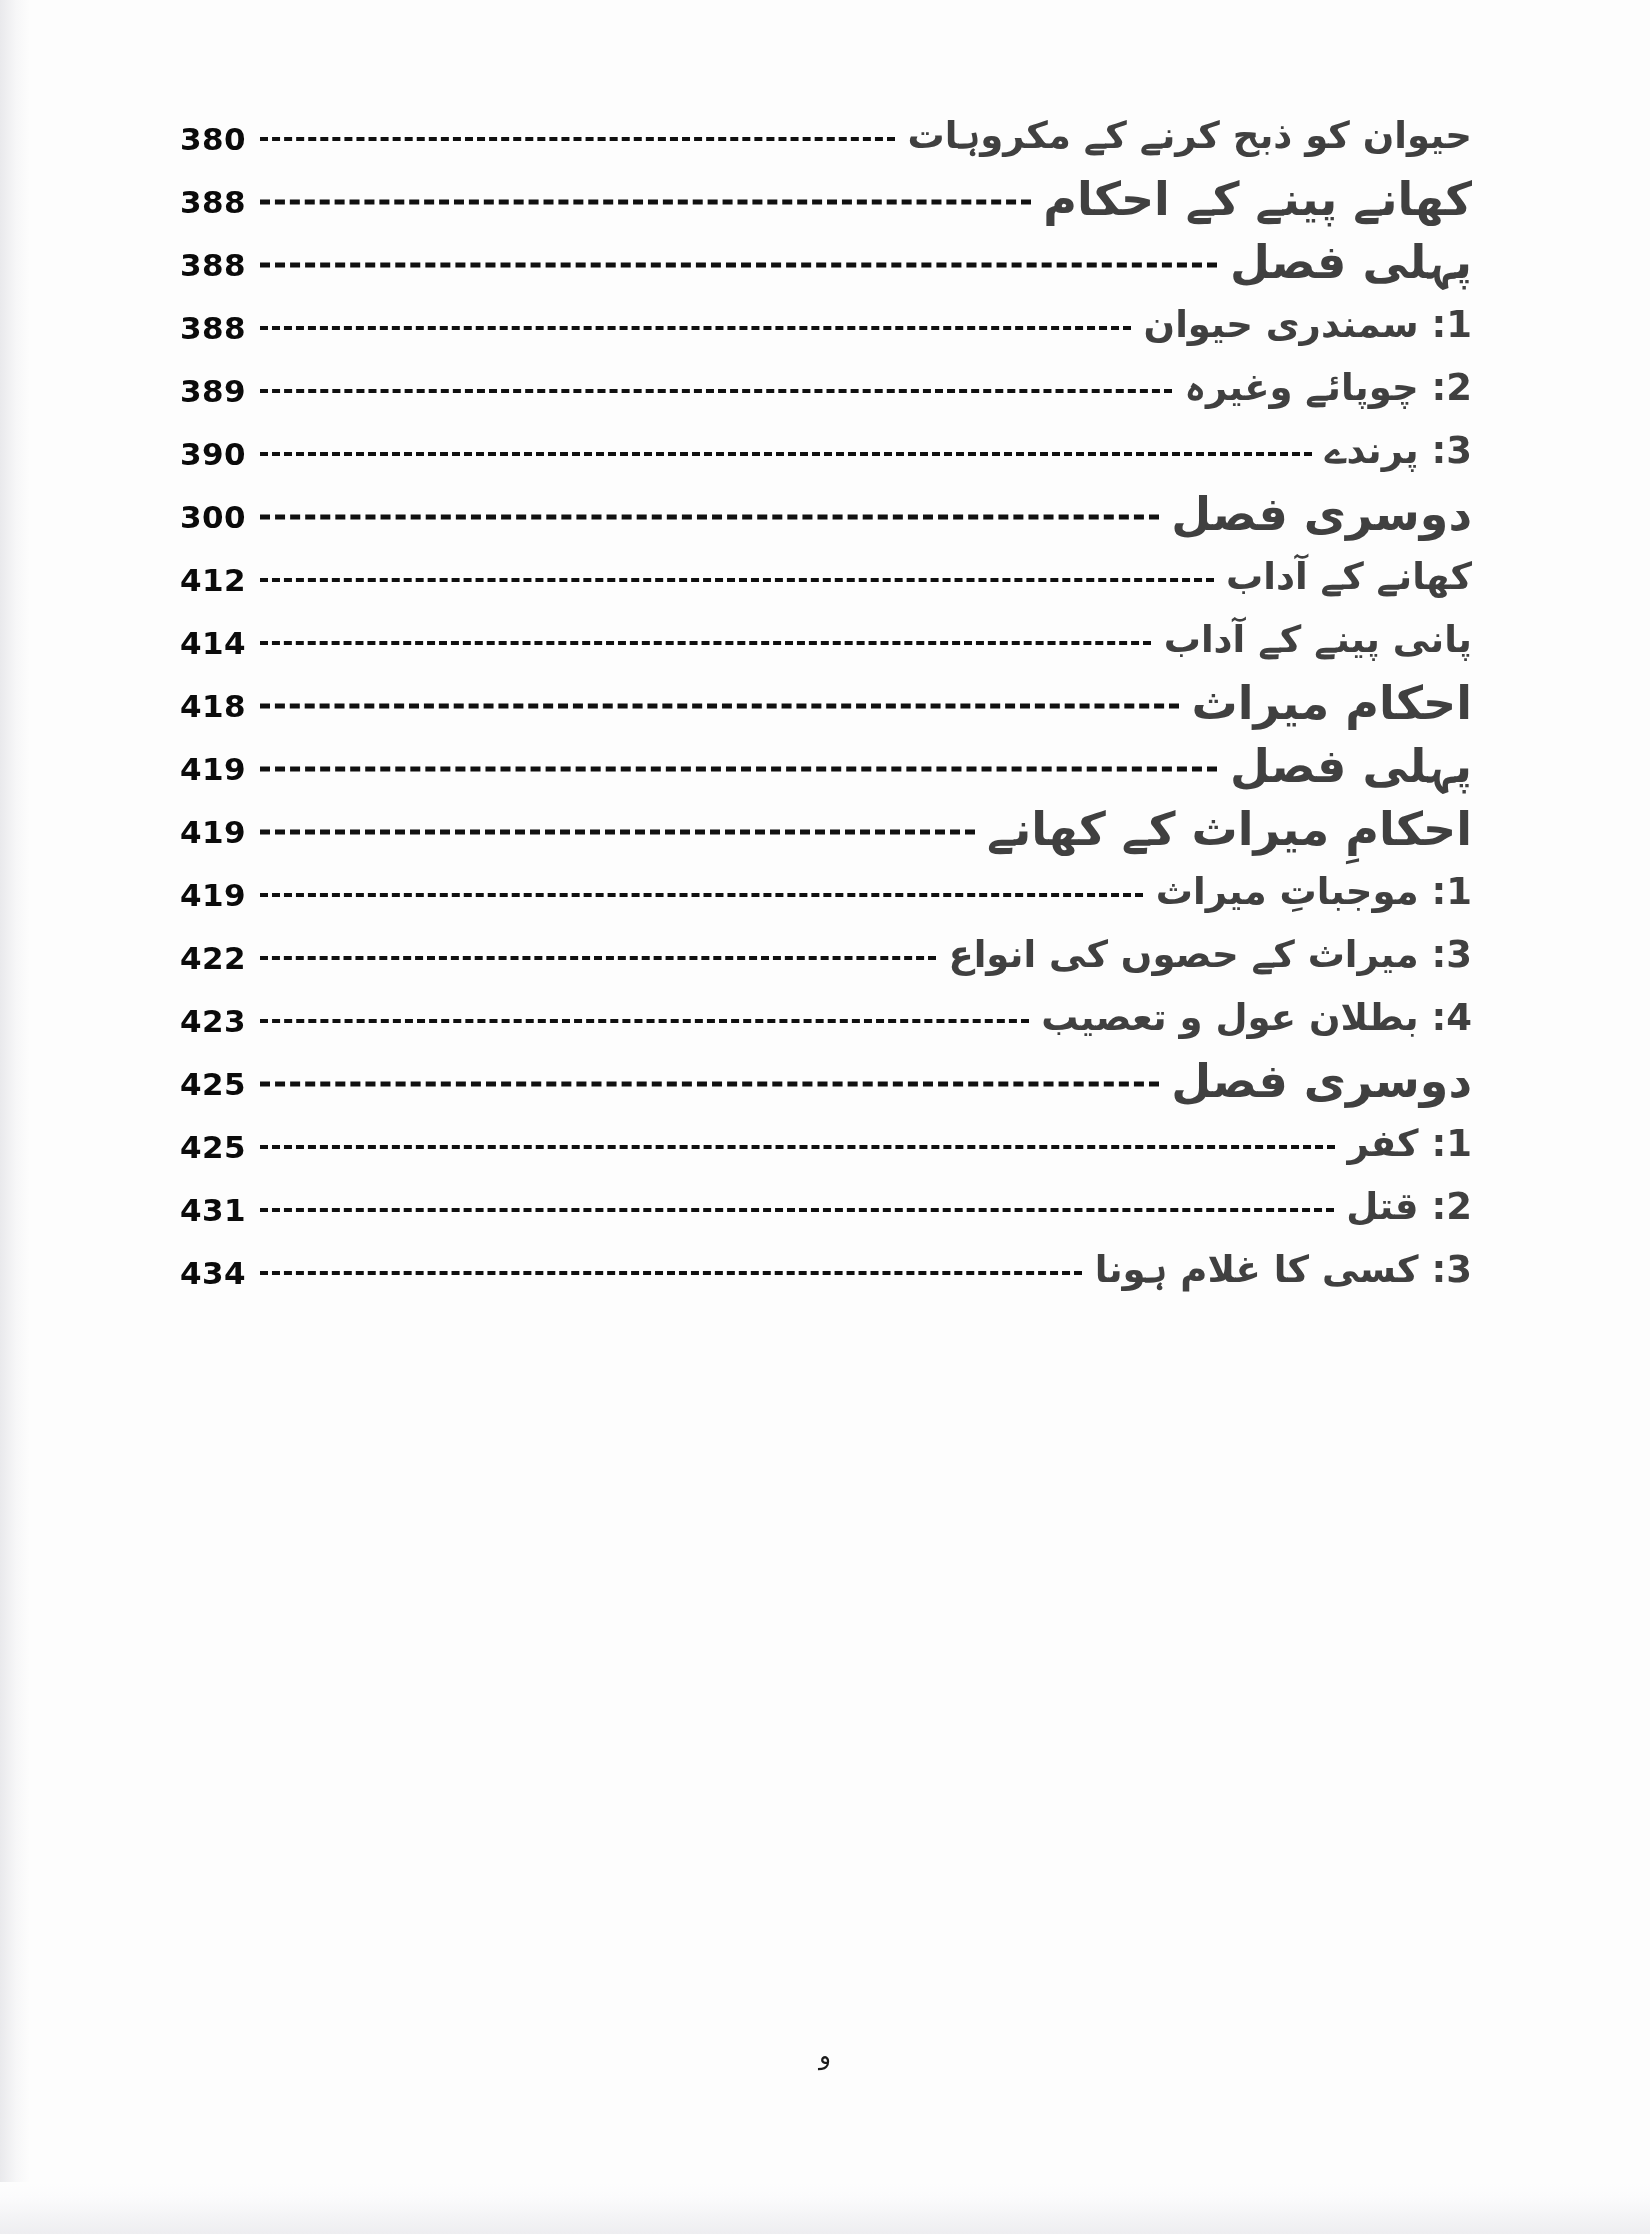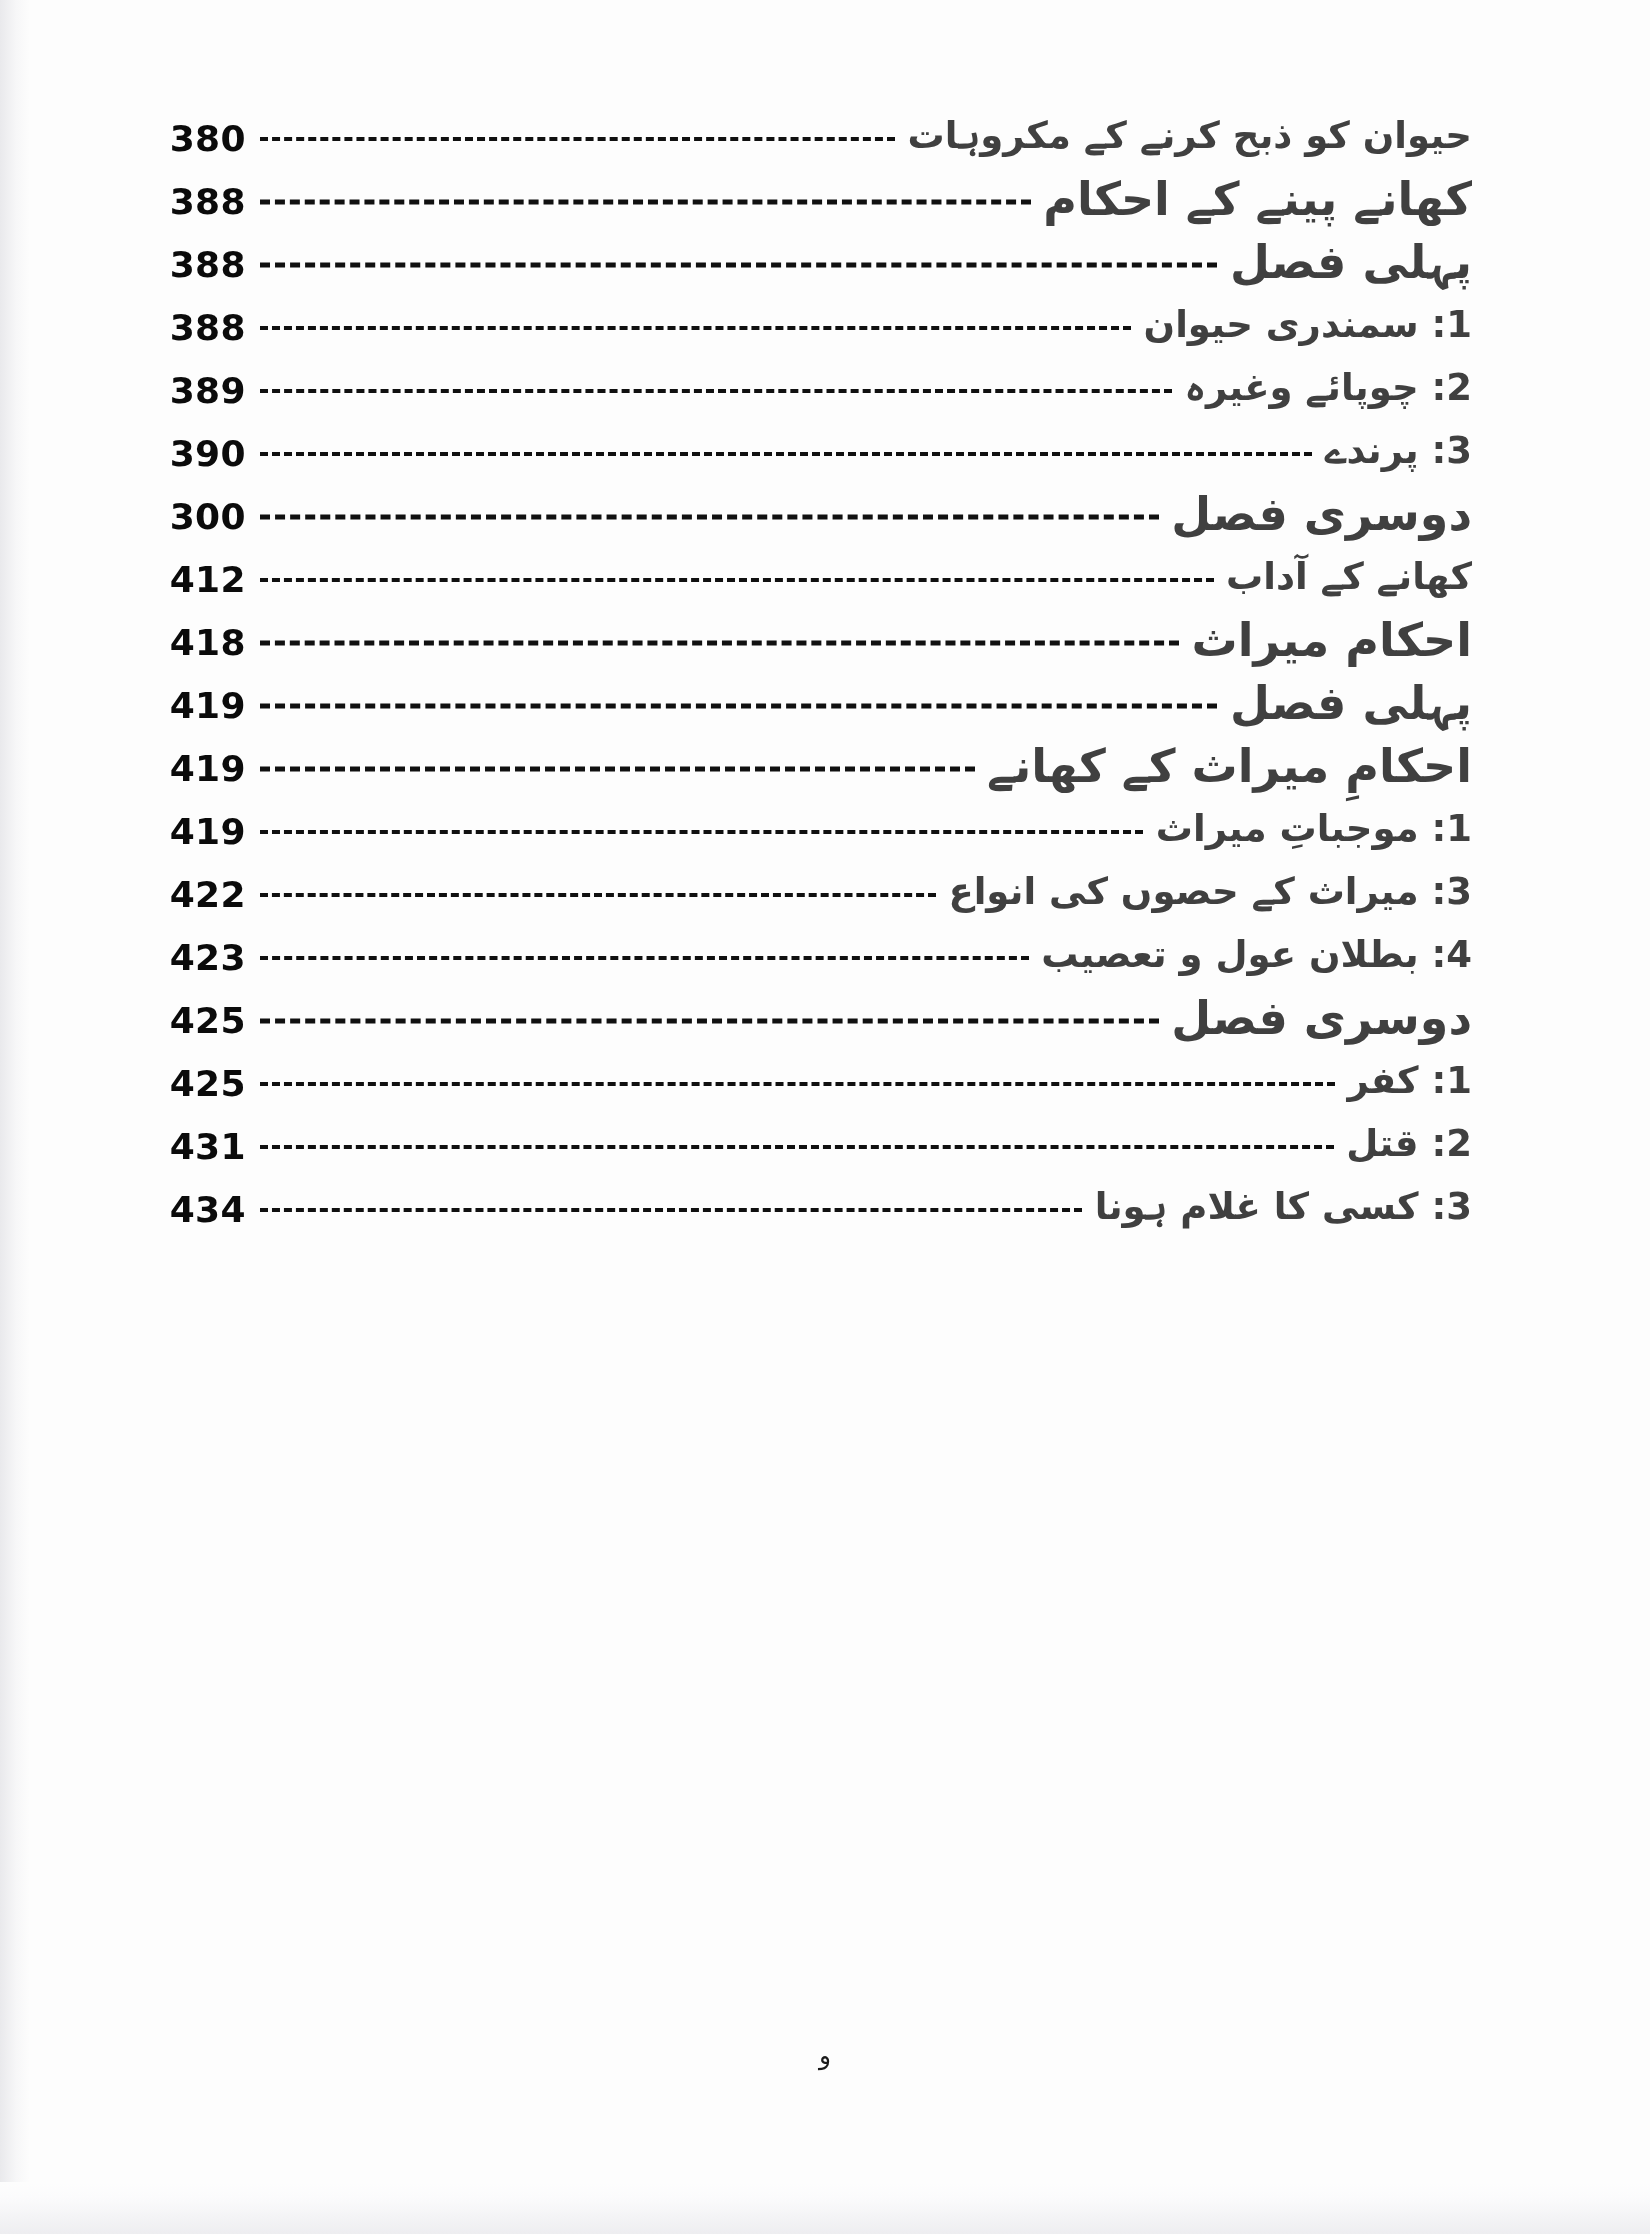--- a/index.html
+++ b/index.html
@@ -45,21 +45,21 @@
     align-items: center;
     direction: ltr;
     height: 63px;
   }
   .page-num {
     flex: 0 0 auto;
     min-width: 86px;
     text-align: right;
     font-family: "DejaVu Sans", sans-serif;
     font-weight: 700;
-    font-size: 36px;
+    font-size: 31px;
     color: #0b0b0b;
     letter-spacing: 0.4px;
     padding-right: 1.8px;
   }
   .leader {
     flex: 1 1 auto;
     height: 27px;
     margin: 0 12.5px;
     position: relative;
     overflow: hidden;
@@ -147,20 +147,25 @@
         <span class="page-num">300</span>
         <span class="leader"></span>
         <span class="entry big">دوسری فصل</span>
       </div>
       <div class="toc-row">
         <span class="page-num">412</span>
         <span class="leader thin"></span>
         <span class="entry">کھانے کے آداب</span>
       </div>
       <div class="toc-row">
+        <span class="page-num">414</span>
+        <span class="leader thin"></span>
+        <span class="entry">پانی پینے کے آداب</span>
+      </div>
+      <div class="toc-row">
         <span class="page-num">418</span>
         <span class="leader"></span>
         <span class="entry big">احکام میراث</span>
       </div>
       <div class="toc-row">
         <span class="page-num">419</span>
         <span class="leader"></span>
         <span class="entry big">پہلی فصل</span>
       </div>
       <div class="toc-row">

